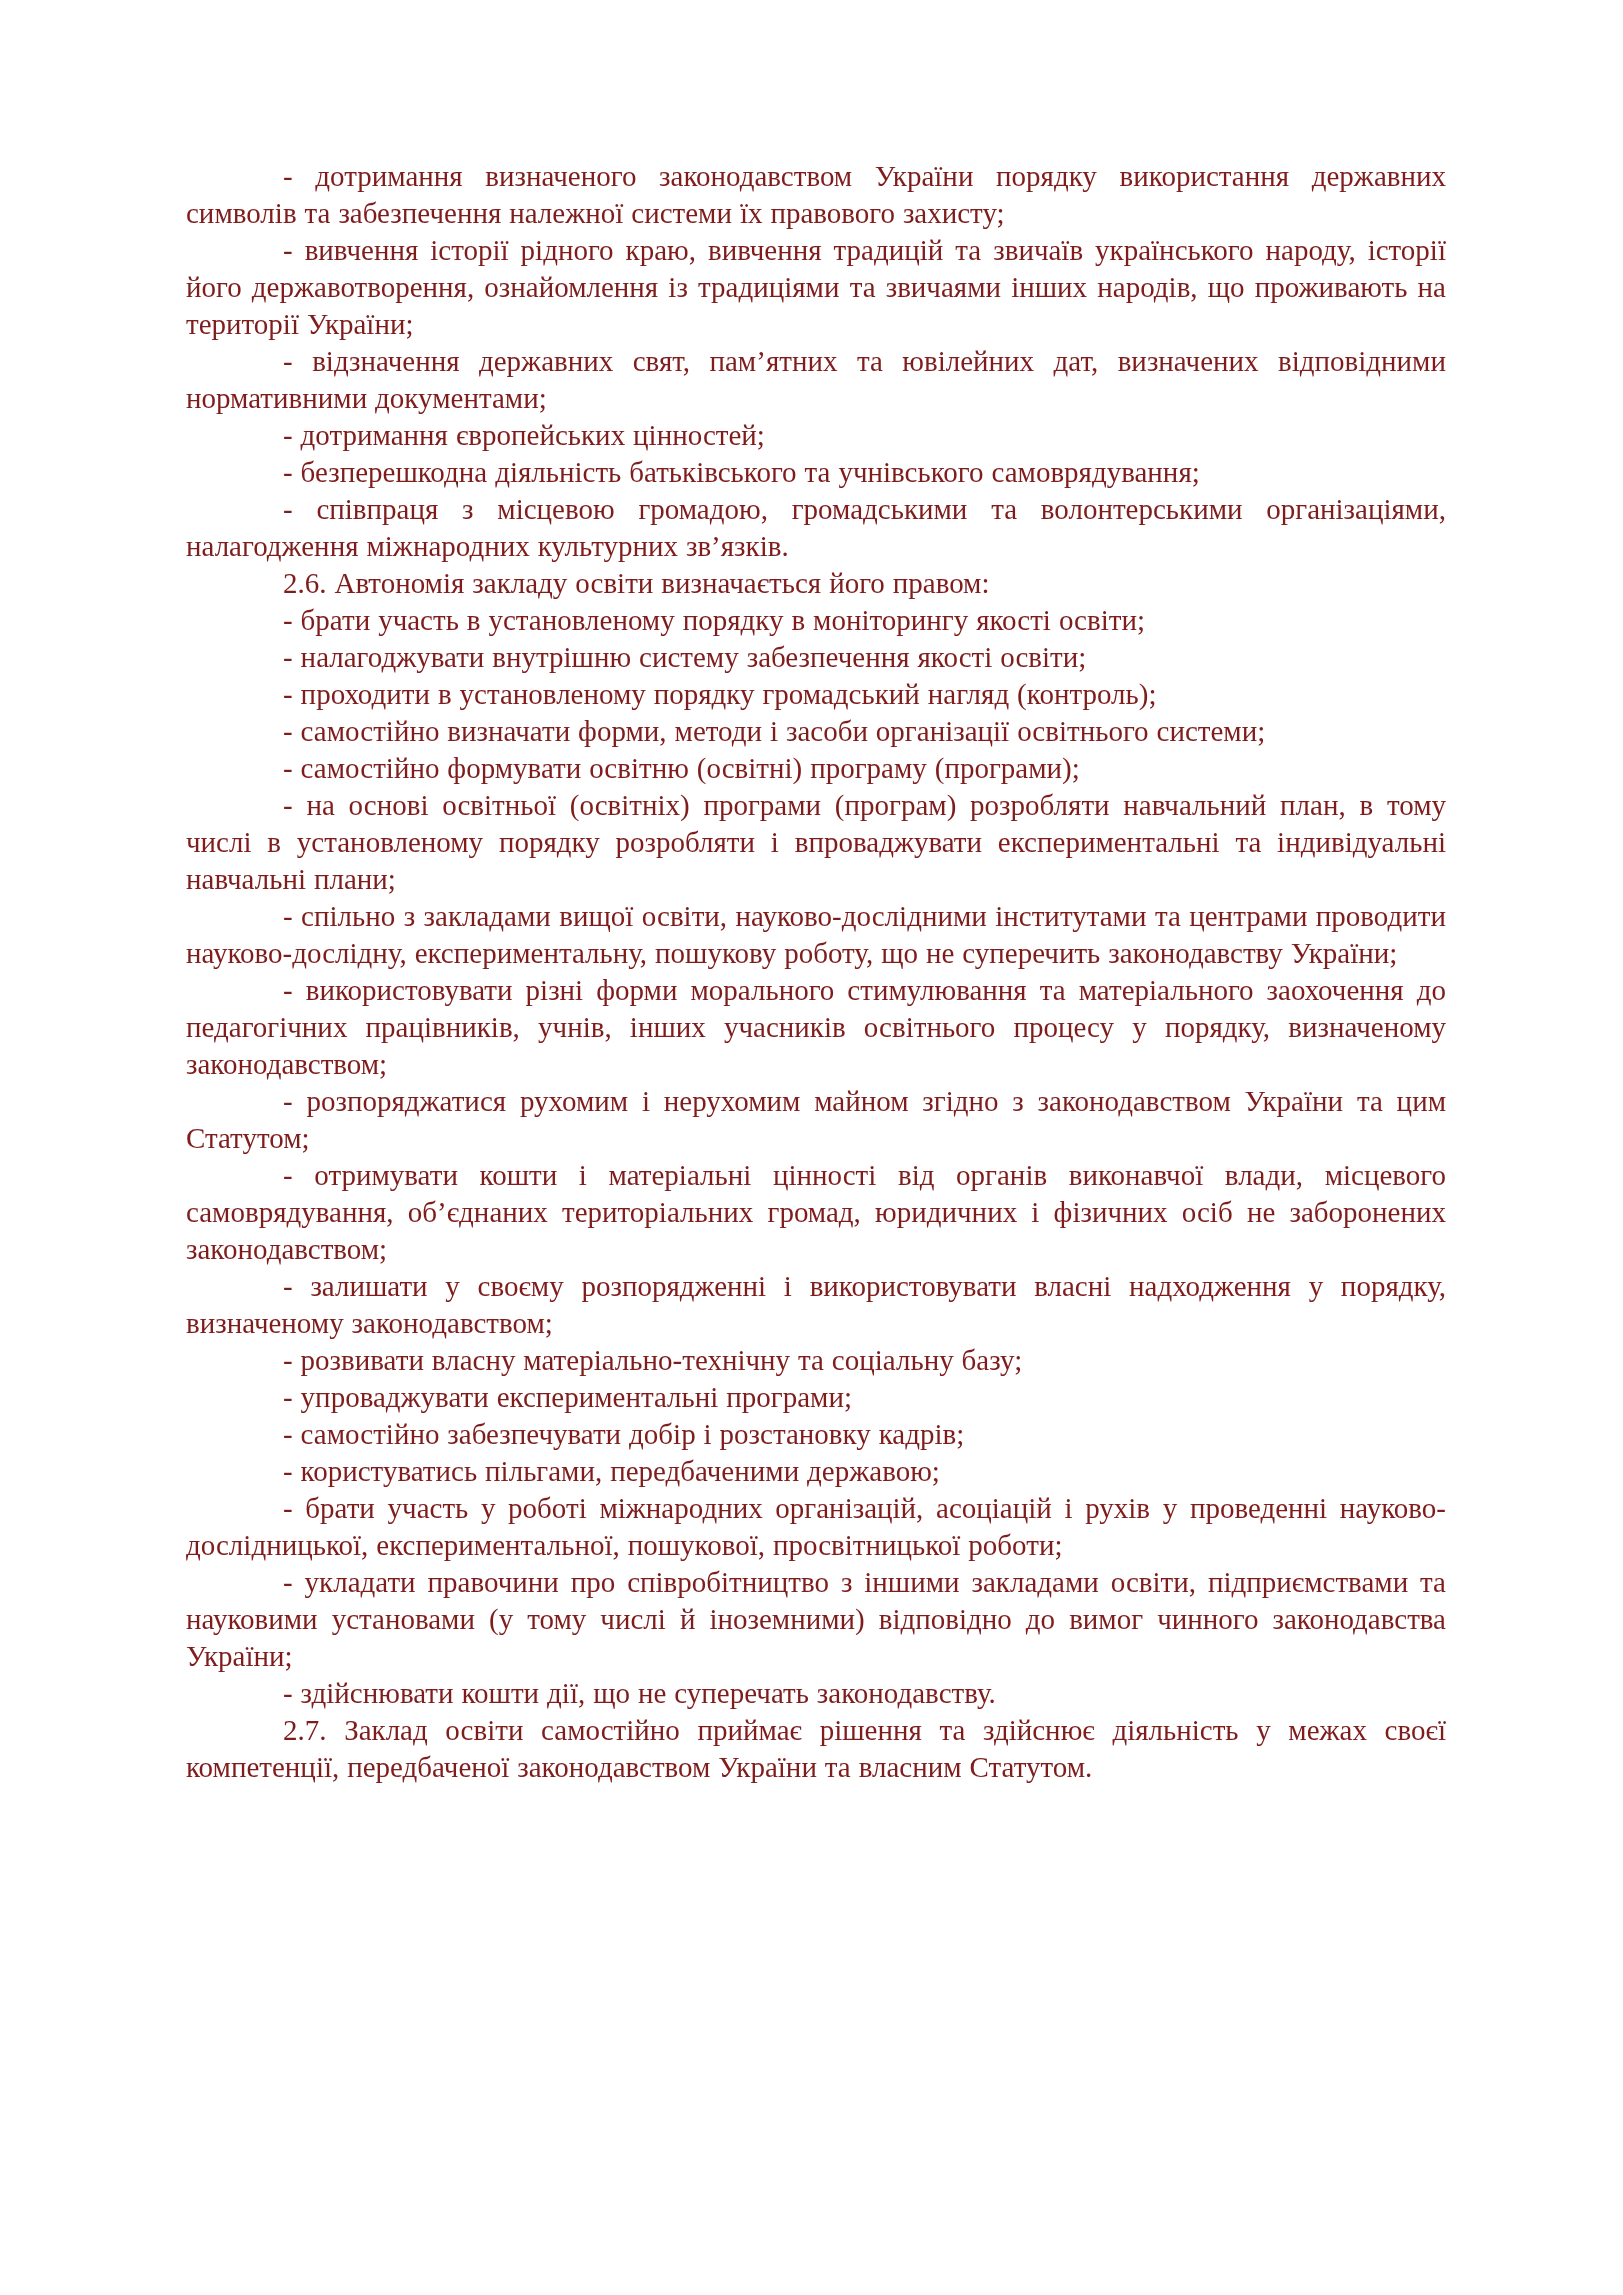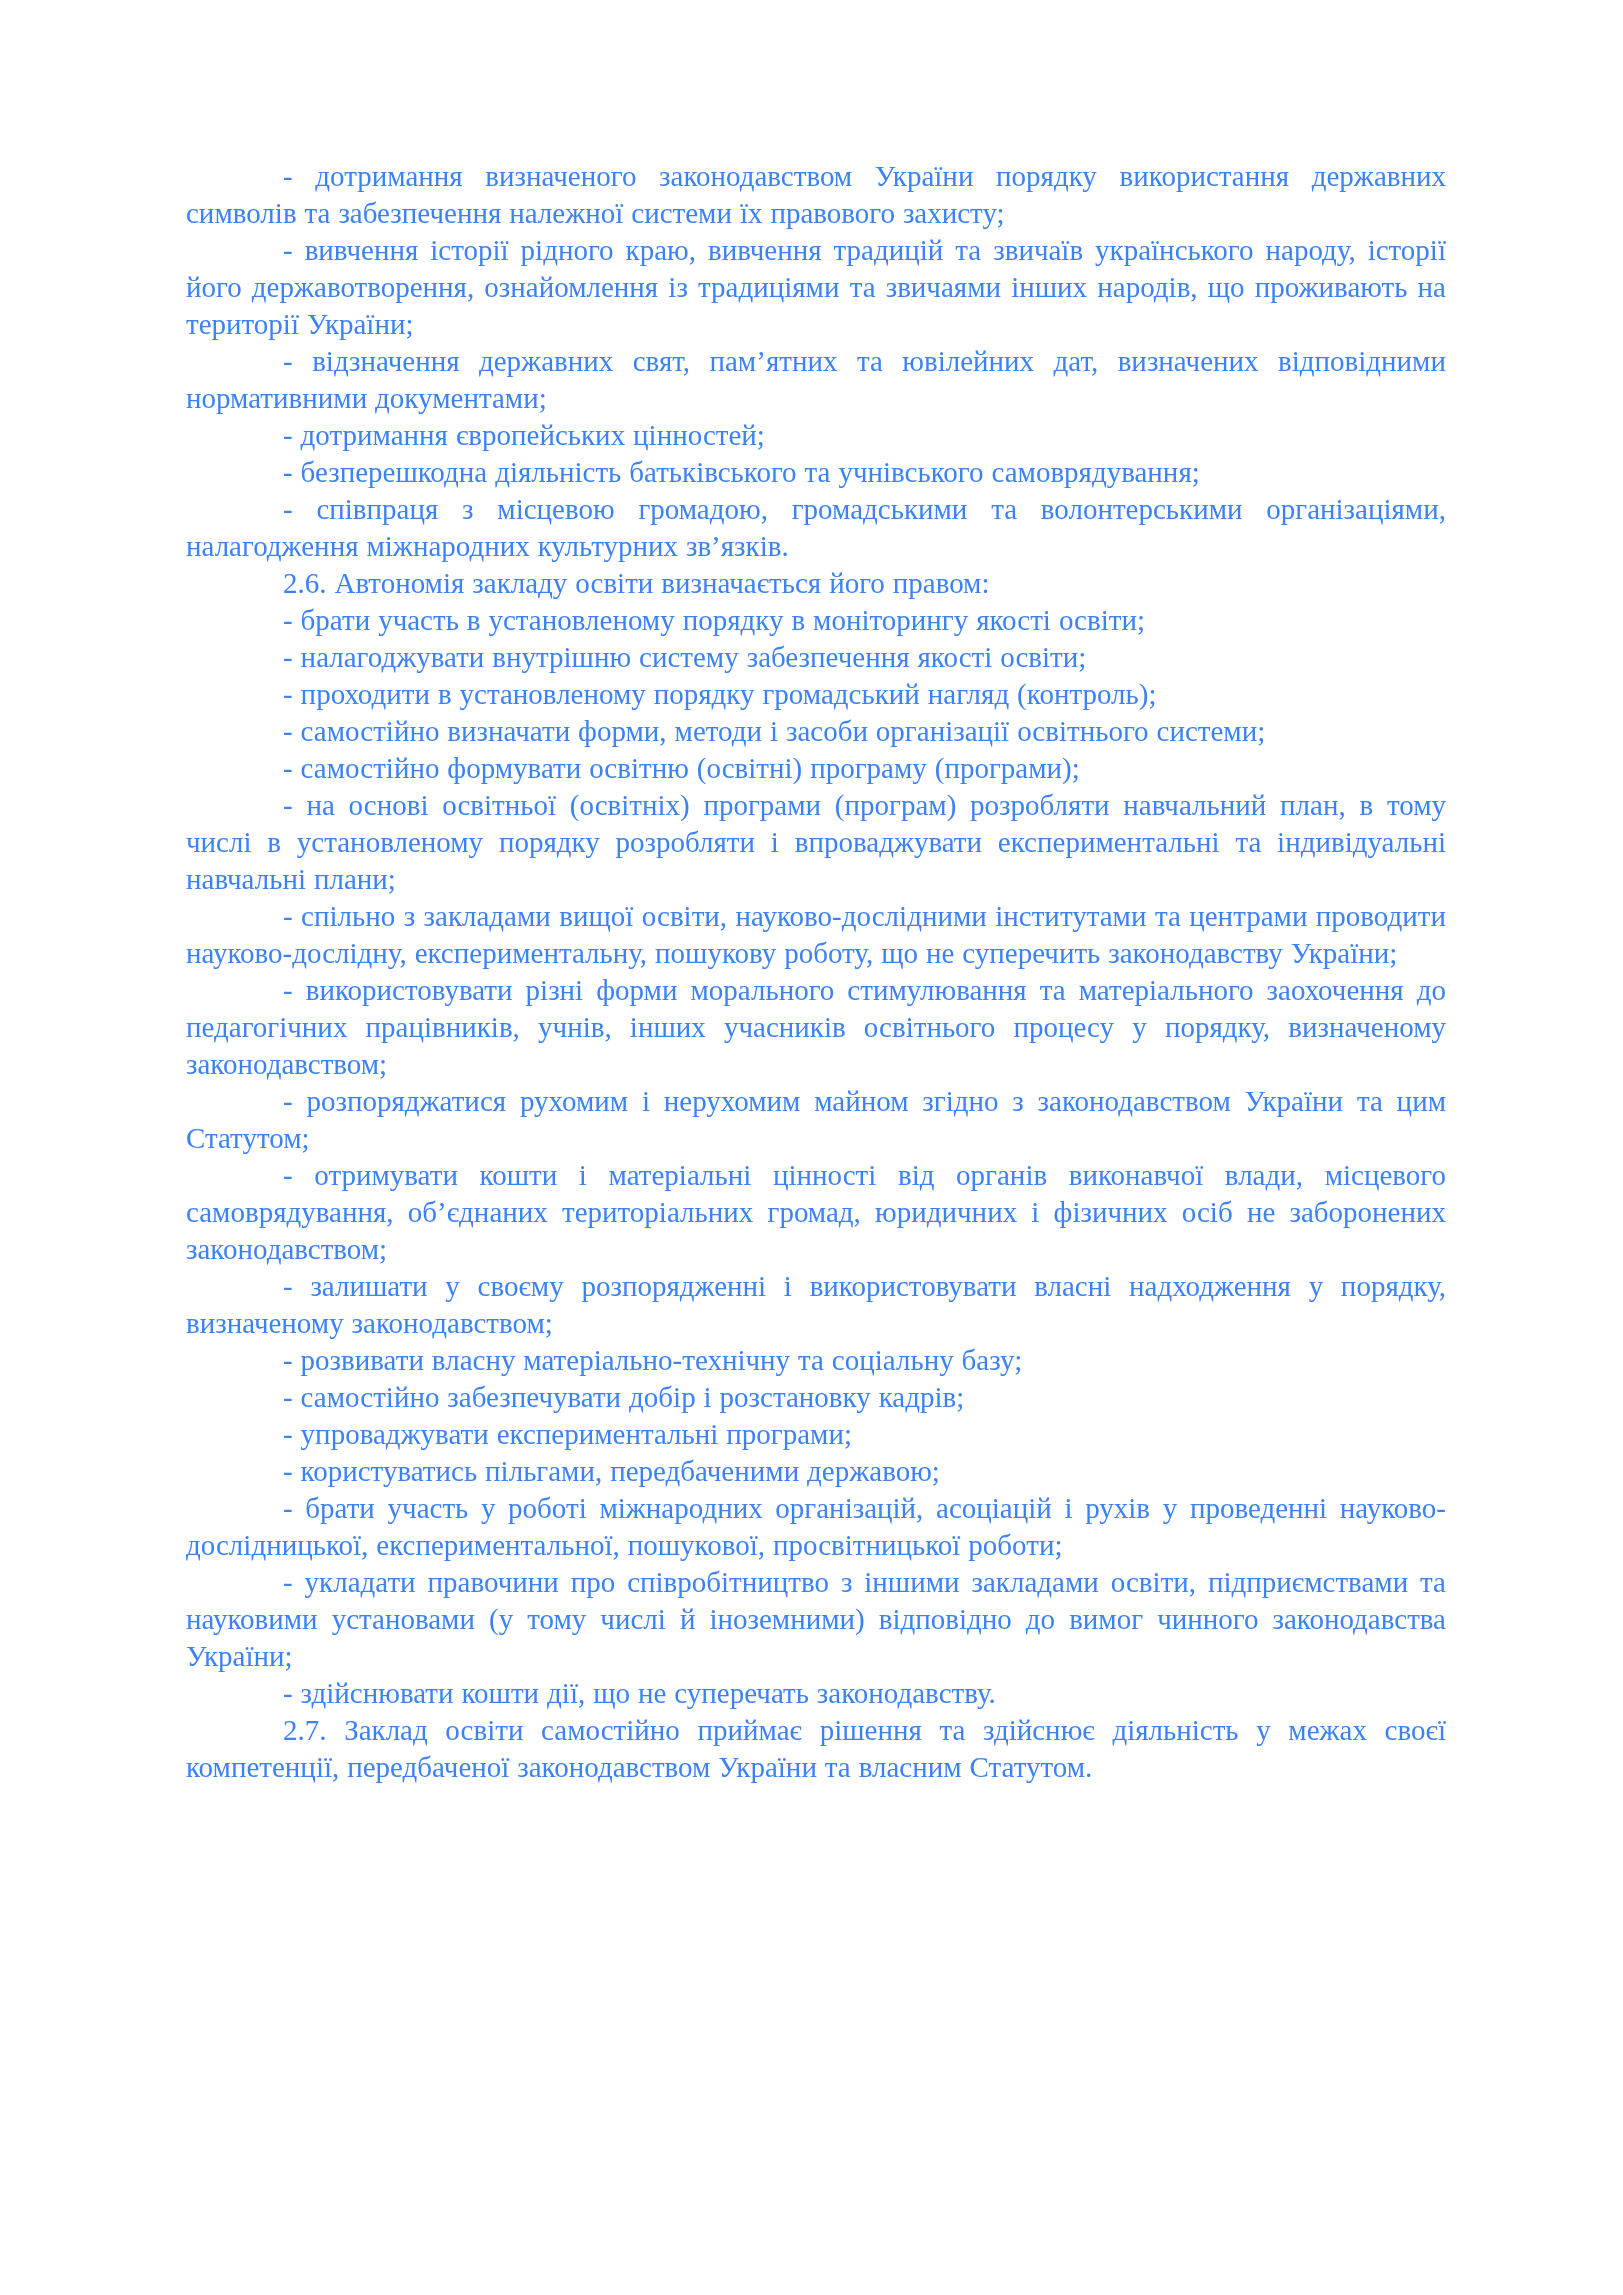--- a/index.html
+++ b/index.html
@@ -15,21 +15,21 @@
     overflow: hidden;
   }
   .content {
     position: absolute;
     left: 186px;
     top: 158px;
     width: 1260px;
     font-family: "Liberation Serif", serif;
     font-size: 29px;
     line-height: 37px;
-    color: #3b82f6;
+    color: #7f1d1d;
     text-align: justify;
   }
   .content p {
     margin: 0;
     padding: 0;
     text-indent: 97px;
     word-spacing: 0.7px;
   }
 </style>
 </head>
@@ -49,22 +49,22 @@
     <p>- проходити в установленому порядку громадський нагляд (контроль);</p>
     <p>- самостійно визначати форми, методи і засоби організації освітнього системи;</p>
     <p>- самостійно формувати освітню (освітні) програму (програми);</p>
     <p>- на основі освітньої (освітніх) програми (програм) розробляти навчальний план, в тому числі в установленому порядку розробляти і впроваджувати експериментальні та індивідуальні навчальні плани;</p>
     <p>- спільно з закладами вищої освіти, науково-дослідними інститутами та центрами проводити науково-дослідну, експериментальну, пошукову роботу, що не суперечить законодавству України;</p>
     <p>- використовувати різні форми морального стимулювання та матеріального заохочення до педагогічних працівників, учнів, інших учасників освітнього процесу у порядку, визначеному законодавством;</p>
     <p>- розпоряджатися рухомим і нерухомим майном згідно з законодавством України та цим Статутом;</p>
     <p>- отримувати кошти і матеріальні цінності від органів виконавчої влади, місцевого самоврядування, об’єднаних територіальних громад, юридичних і фізичних осіб не заборонених законодавством;</p>
     <p>- залишати у своєму розпорядженні і використовувати власні надходження у порядку, визначеному законодавством;</p>
     <p>- розвивати власну матеріально-технічну та соціальну базу;</p>
+    <p>- упроваджувати експериментальні програми;</p>
     <p>- самостійно забезпечувати добір і розстановку кадрів;</p>
-    <p>- упроваджувати експериментальні програми;</p>
     <p>- користуватись пільгами, передбаченими державою;</p>
     <p>- брати участь у роботі міжнародних організацій, асоціацій і рухів у проведенні науково-дослідницької, експериментальної, пошукової, просвітницької роботи;</p>
     <p>- укладати правочини про співробітництво з іншими закладами освіти, підприємствами та науковими установами (у тому числі й іноземними) відповідно до вимог чинного законодавства України;</p>
     <p>- здійснювати кошти дії, що не суперечать законодавству.</p>
     <p>2.7. Заклад освіти самостійно приймає рішення та здійснює діяльність у межах своєї компетенції, передбаченої законодавством України та власним Статутом.</p>
   </div>
 </div>
 
 
 </body></html>

